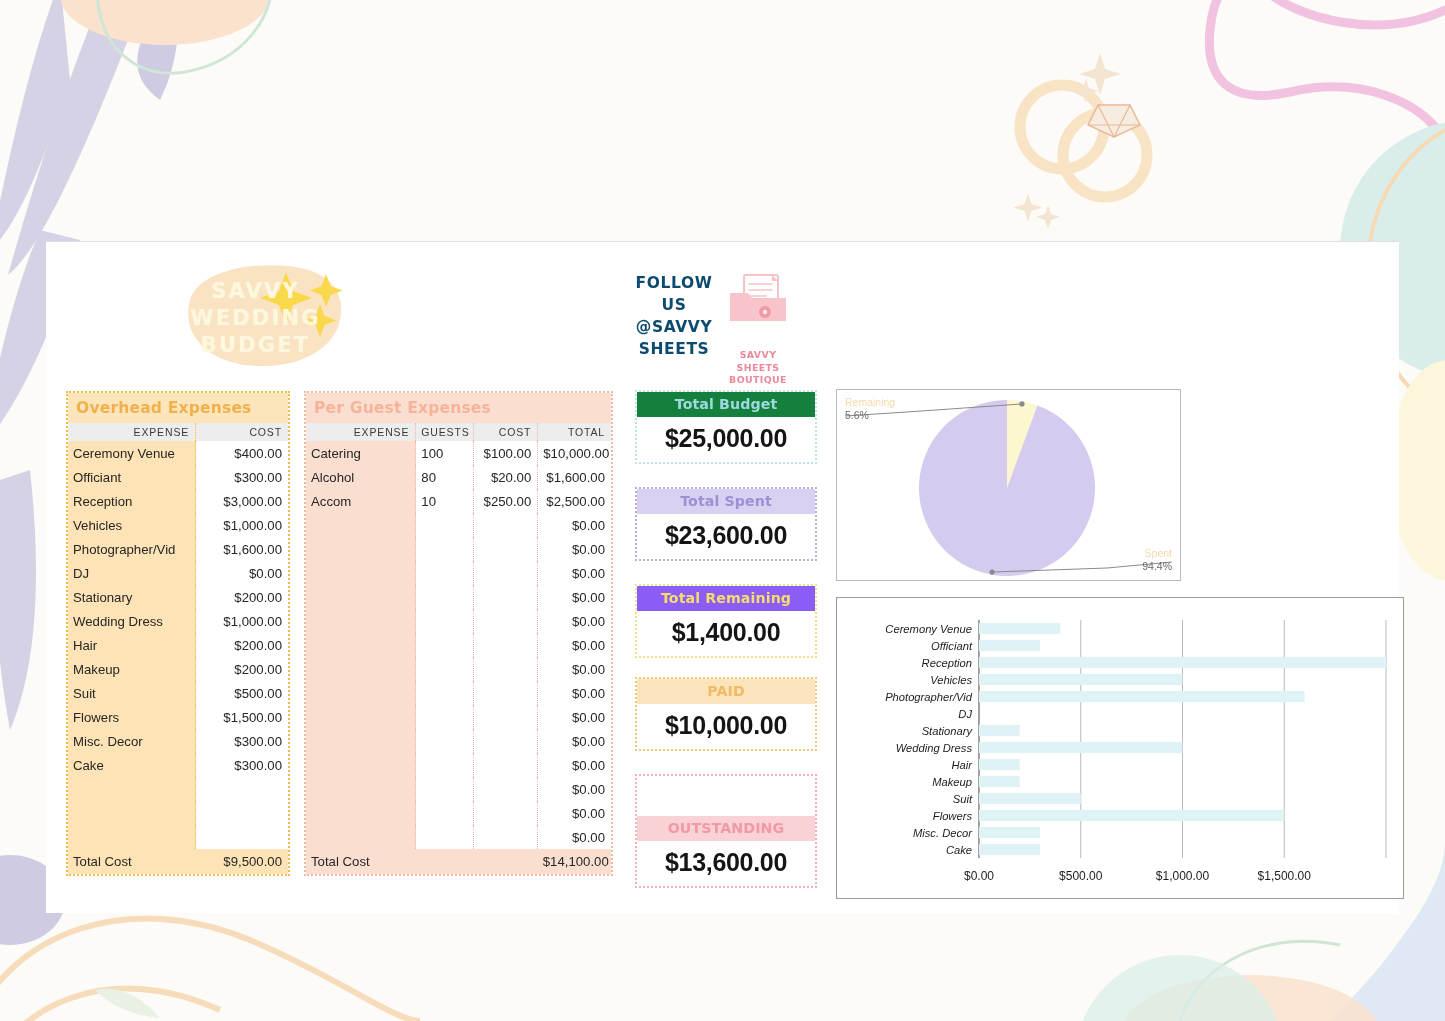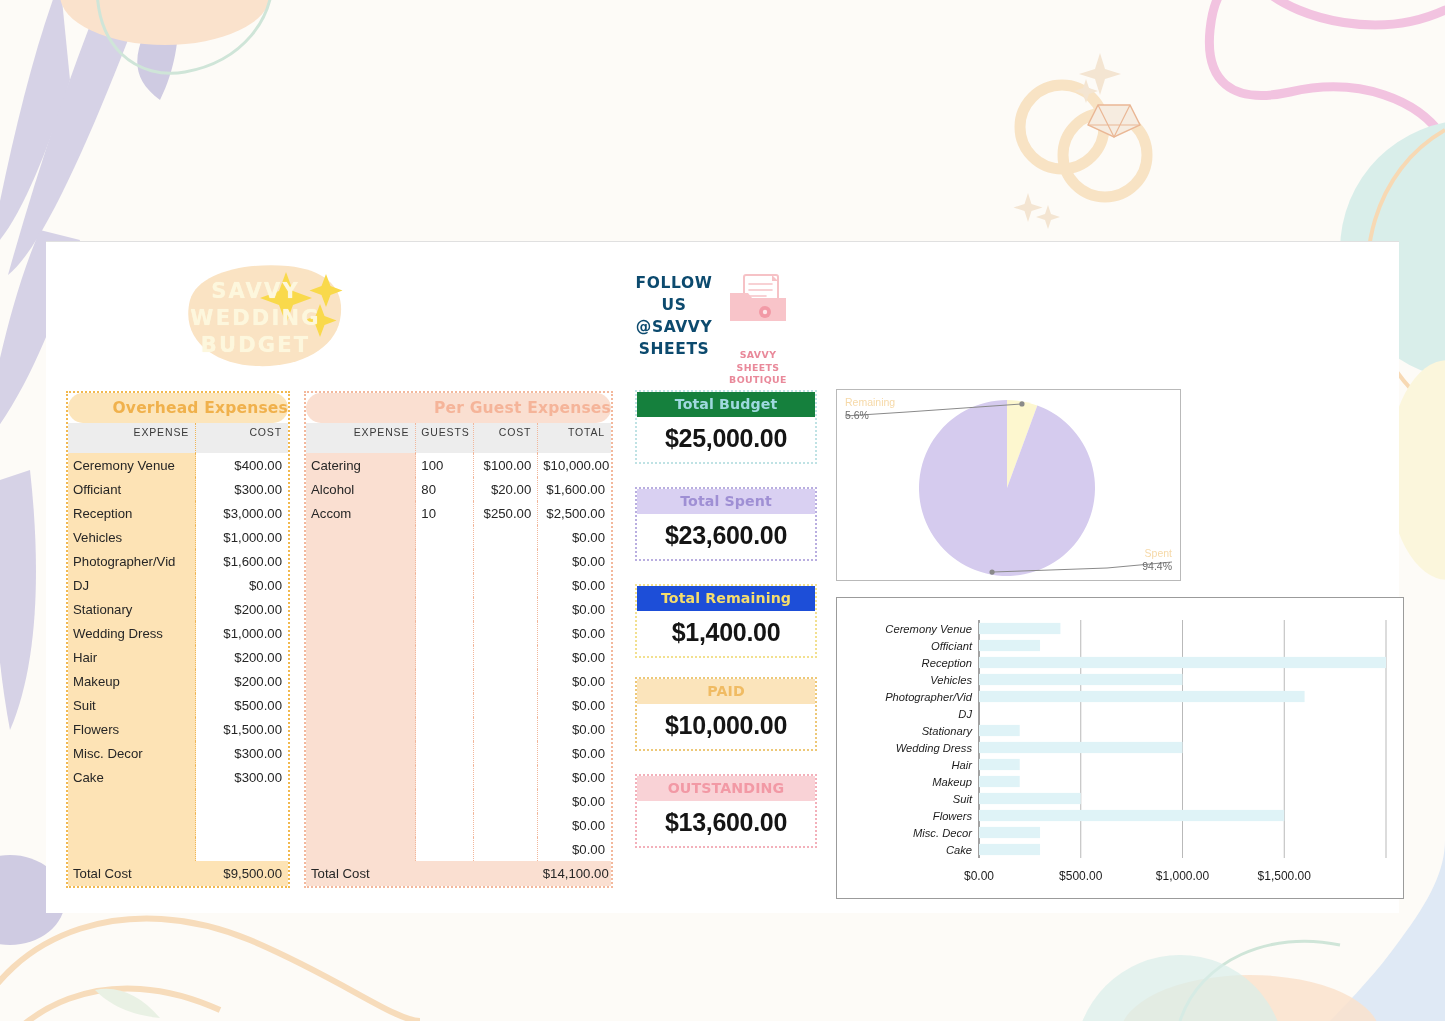--- a/index.html
+++ b/index.html
@@ -70,35 +70,34 @@
     font-family: "DejaVu Sans", sans-serif;
     font-weight: 700; font-size: 9.4px; line-height: 12.5px;
     letter-spacing: .4px; color: #e9899a; white-space: pre-line;
     margin-top: 14px;
   }
 
   
   .tbl { position: absolute; z-index: 8; }
   .tbl table { border-collapse: collapse; width: 100%; table-layout: fixed; }
   .tbl-title {
-    text-align: right;
+    text-align: left;
     font-family: "DejaVu Sans", sans-serif;
     font-weight: 600;
     font-size: 15.5px;
     letter-spacing: .2px;
-    padding: 6px 0 6px;
-    border-radius: 15px;
+    padding: 6px 8px 6px;
   }
   .colhdr td {
     background: #ededed;
     font-size: 10.5px;
     letter-spacing: .85px;
     color: #3a3a3a;
     text-align: right;
-    padding: 3px 6px 15px 0;
+    padding: 3px 6px 3px 0;
     font-family: "Liberation Sans", sans-serif;
   }
   .tbl td.cell {
     font-size: 13.2px;
     color: #262626;
     padding: 3.3px 6px 3.3px 5px;
     height: 24px;
     font-family: "Liberation Sans", sans-serif;
   }
   .cell.name { text-align: left; }
@@ -143,25 +142,25 @@
     color: #151515;
     padding: 7px 0 9px;
     font-family: "Liberation Sans", sans-serif;
     letter-spacing: -.3px;
   }
   #card-total-budget    { top: 392px; outline: 2px dotted #bfe2e4; }
   #card-total-budget .sum-label { background: #15803d; color: #9fd9df; }
   #card-total-spent     { top: 489px; outline: 2px dotted #b9aee0; }
   #card-total-spent .sum-label { background: #d9d0f2; color: #9f8fd4; }
   #card-total-remaining { top: 586px; outline: 2px dotted #f2e08f; }
-  #card-total-remaining .sum-label { background: #1d4ed8; color: #f5dd6c; }
+  #card-total-remaining .sum-label { background: #8b5cf6; color: #f5dd6c; }
   #card-paid            { top: 679px; outline: 2px dotted #edc878; }
   #card-paid .sum-label { background: #fbe4bb; color: #f0bb63; }
   #card-outstanding     { top: 776px; outline: 2px dotted #f3b0ba; }
-  #card-outstanding .sum-label { background: #f9d2d6; color: #f299a5; }
+  #card-outstanding .sum-label { background: #f9d2d6; color: #f299a5; margin-top: 40px; }
 
   
   #pie-panel {
     position: absolute; left: 836px; top: 389px; width: 345px; height: 192px;
     background: #fff; border: 1px solid #b9b9b9; z-index: 8;
   }
   
   #bar-panel {
     position: absolute; left: 836px; top: 597px; width: 568px; height: 302px;
     background: #fff; border: 1px solid #9b9b9b; z-index: 8;

